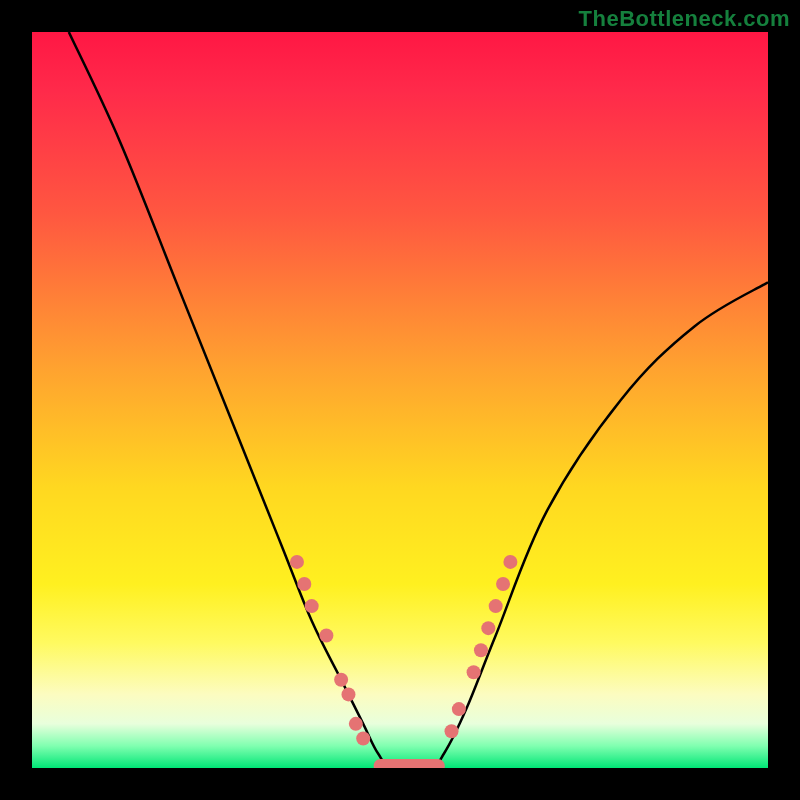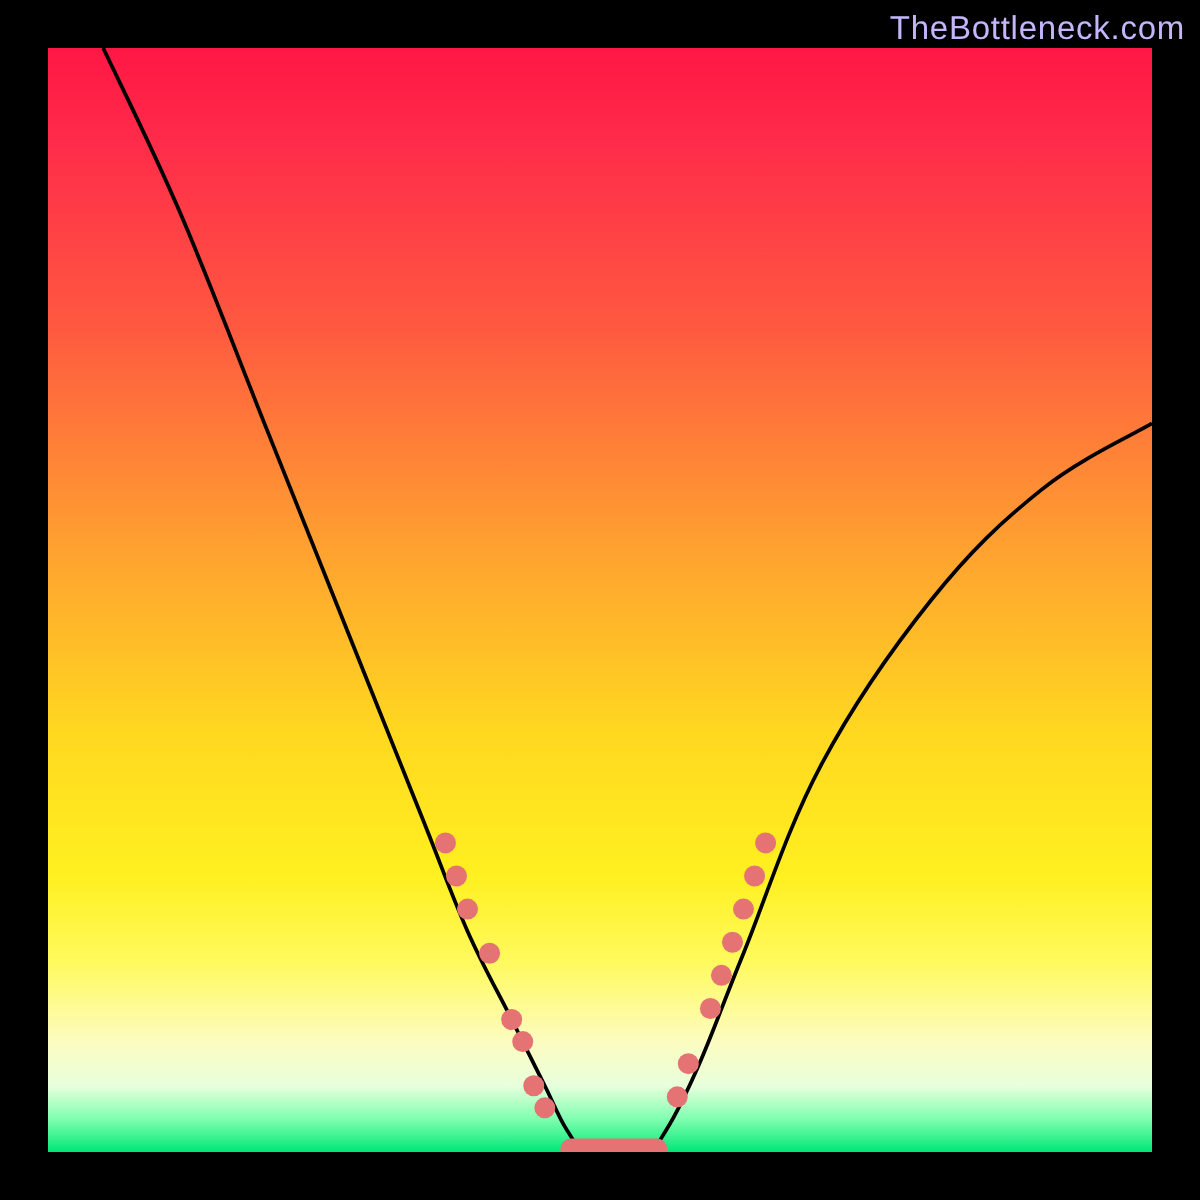--- a/index.html
+++ b/index.html
@@ -8,23 +8,23 @@
     height: 800px;
     background: #000;
     position: relative;
     font-family: Arial, sans-serif;
     overflow: hidden;
   }
   .watermark {
     position: absolute;
     top: 6px;
     right: 10px;
-    color: #c4b5fd;
+    color: #15803d;
     font-size: 22px;
-    font-weight: 400;
+    font-weight: 700;
     letter-spacing: 0.5px;
     z-index: 10;
     text-align: center;
   }
   .plot-area {
     position: absolute;
     top: 32px;
     left: 32px;
     width: 736px;
     height: 736px;

